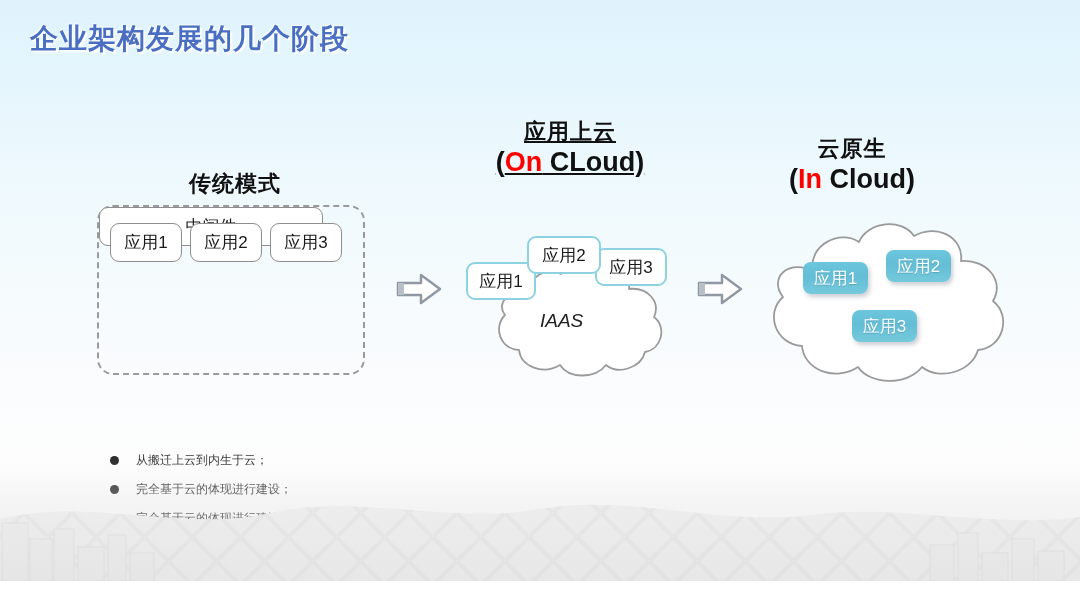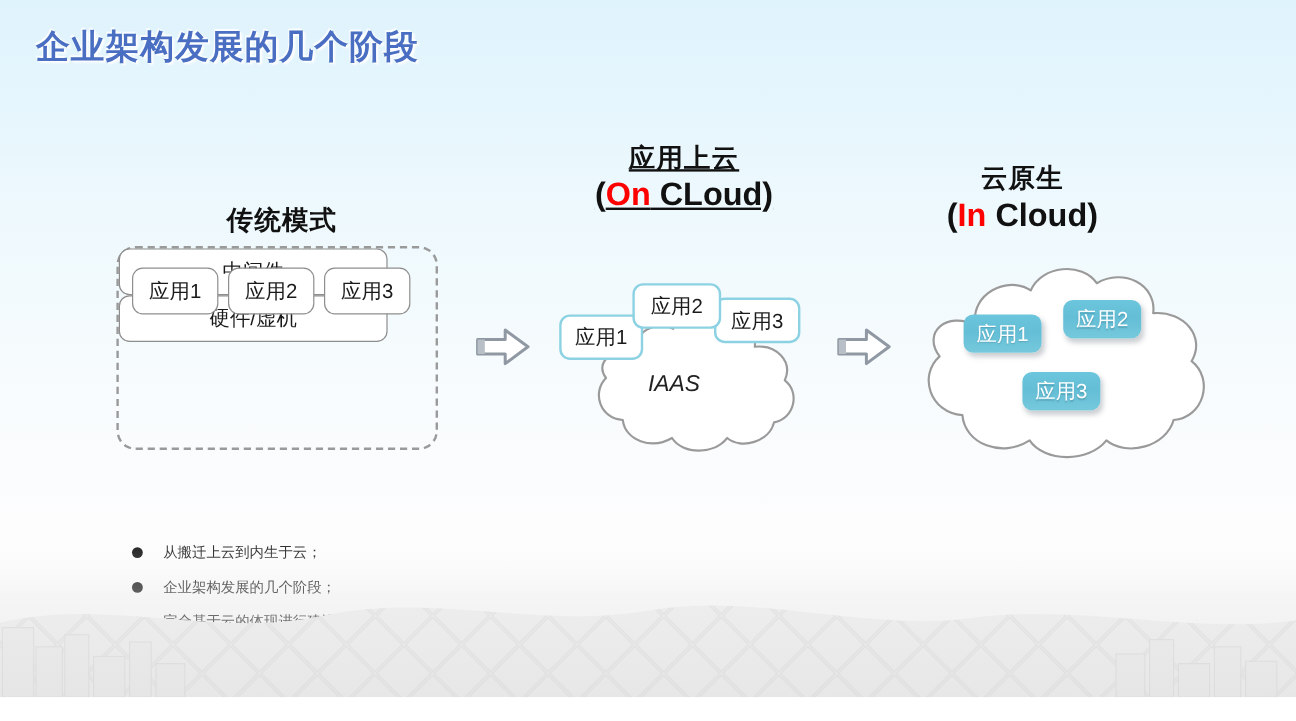--- a/index.html
+++ b/index.html
@@ -213,21 +213,20 @@
     <div class="cn">传统模式</div>
   </div>
 
   <div id="traditional-stack">
     <div class="trad-row" id="trad-apps">
       <div class="trad-box">应用1</div>
       <div class="trad-box">应用2</div>
       <div class="trad-box">应用3</div>
     </div>
     <div class="trad-box" id="trad-middleware">中间件</div>
-    <div class="trad-box" id="trad-hardware">硬件/虚机</div>
   </div>
 
   <div class="flow-arrow" id="arrow-1">
     <svg width="46" height="34" viewBox="0 0 46 34">
       <path d="M2 11 L25 11 L25 3 L44 17 L25 31 L25 23 L2 23 Z" fill="#ffffff" stroke="#9099a3" stroke-width="2.5" stroke-linejoin="round"></path>
       <rect x="2" y="11" width="6" height="12" fill="#b9bfc7"></rect>
     </svg>
   </div>
 
   <div class="sec-head" id="head-oncloud">
@@ -288,21 +287,21 @@
   <div class="app-filled" id="ic-app2">应用2</div>
   <div class="app-filled" id="ic-app3">应用3</div>
 
   <div id="bullets">
     <div class="bullet-item">
       <span class="bullet-dot"></span>
       <span>从搬迁上云到内生于云；</span>
     </div>
     <div class="bullet-item">
       <span class="bullet-dot"></span>
-      <span>企业架构发展的几个阶段；</span>
+      <span>完全基于云的体现进行建设；</span>
     </div>
     <div class="bullet-item">
       <span class="bullet-dot"></span>
       <span>完全基于云的体现进行建设，充分发挥云的优势。</span>
     </div>
   </div>
 
   <div class="bottom-deco">
     <svg width="1080" height="140" viewBox="0 0 1080 140">
       <defs>

